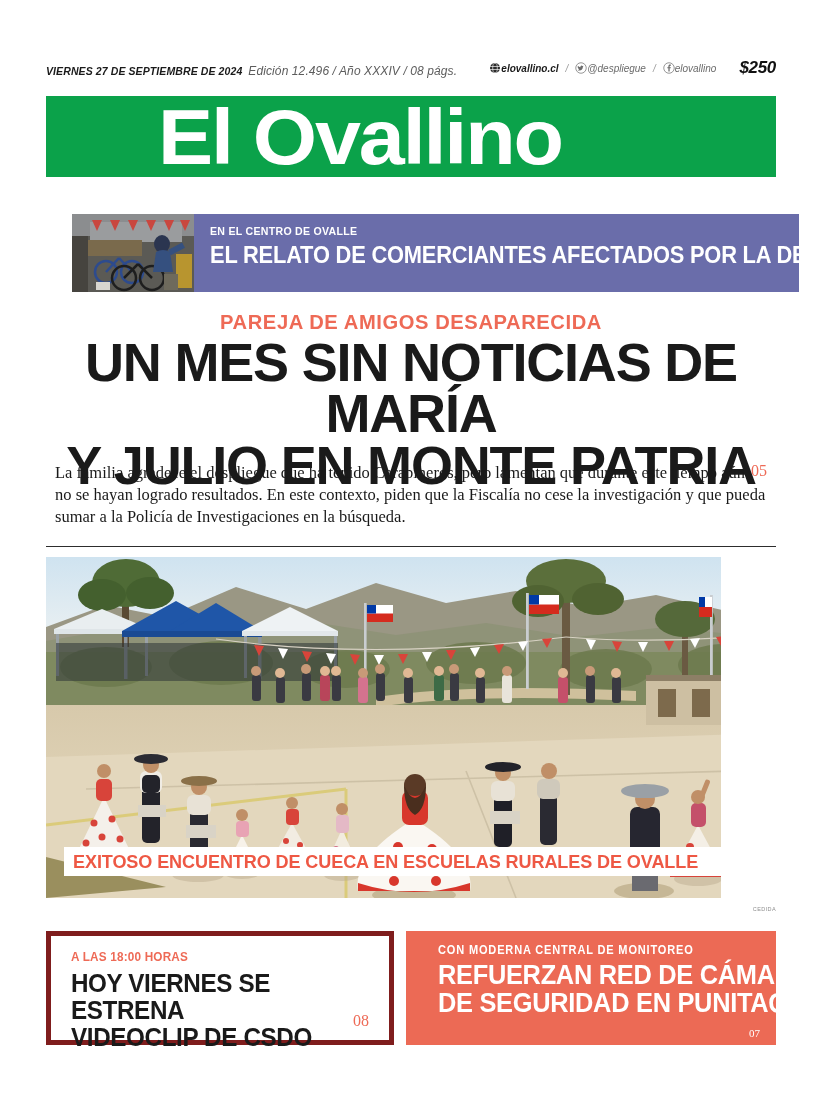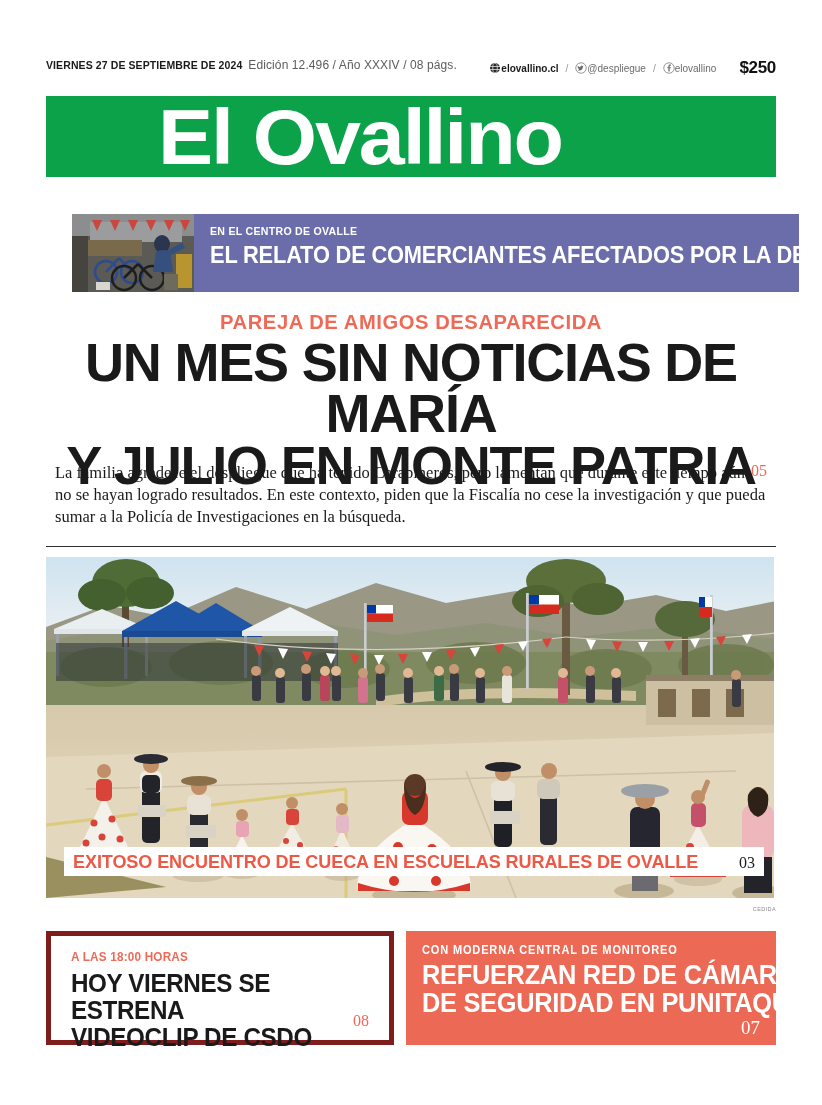--- a/index.html
+++ b/index.html
@@ -22,22 +22,23 @@
   }
 
   
   .topbar {
     position: absolute;
     left: 46px;
     top: 58px;
     width: 730px;
     height: 20px;
     display: flex;
-    align-items: flex-start;
+    align-items: flex-end;
     justify-content: space-between;
+    font-style: italic;
   }
   .dateline {
     display: flex;
     align-items: baseline;
     gap: 6px;
     white-space: nowrap;
   }
   .dateline .d-strong {
     font-size: 10.5px;
     font-weight: bold;
@@ -208,21 +209,21 @@
     width: 730px;
     height: 1px;
     background: #2d2d2d;
   }
 
   
   .photo {
     position: absolute;
     left: 46px;
     top: 557px;
-    width: 728px;
+    width: 675px;
     height: 341px;
     overflow: hidden;
     background: #cfc3a8;
   }
   .photo svg { display: block; }
   .photo-caption {
     position: absolute;
     left: 18px;
     bottom: 22px;
     background: #ffffff;
@@ -296,21 +297,21 @@
   }
 
   .teaser-right {
     position: absolute;
     left: 406px;
     top: 931px;
     width: 370px;
     height: 114px;
     background: #ec6a55;
     box-sizing: border-box;
-    padding: 12px 14px 0 16px;
+    padding: 12px 14px 0 32px;
   }
   .teaser-right .t-kicker {
     color: #ffffff;
     font-size: 12px;
     font-weight: bold;
     letter-spacing: .9px;
     transform: scaleX(.92);
     transform-origin: left center;
   }
   .teaser-right .t-head {
@@ -323,21 +324,21 @@
     transform: scaleX(.94);
     transform-origin: left center;
     white-space: nowrap;
   }
   .teaser-right .t-page {
     position: absolute;
     right: 16px;
     bottom: 6px;
     color: #ffffff;
     font-family: "Liberation Serif", serif;
-    font-size: 19px;
+    font-size: 11px;
   }
 </style>
 </head>
 <body>
 
 <div class="page">
 
   <div class="topbar">
     <div class="dateline">
       <span class="d-strong">VIERNES 27 DE SEPTIEMBRE DE 2024</span>

